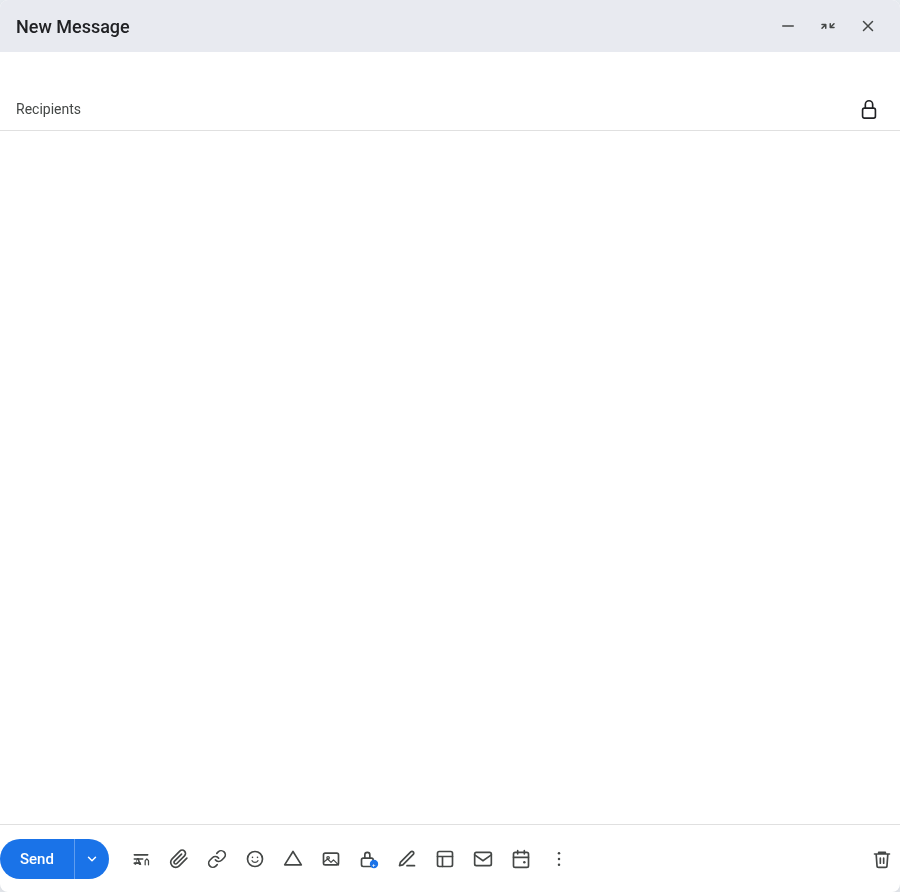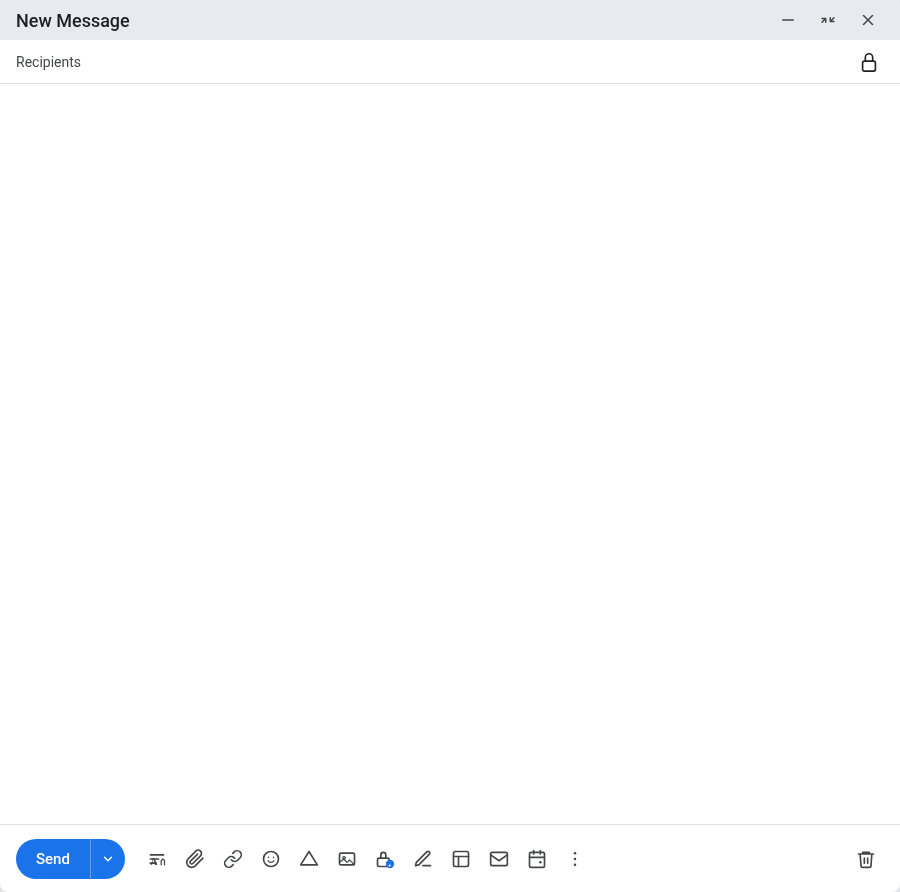--- a/index.html
+++ b/index.html
@@ -25,21 +25,21 @@
       border-radius: 8px;
       box-shadow: 0 4px 24px rgba(0,0,0,0.2);
       display: flex;
       flex-direction: column;
       overflow: hidden;
     }
 
     .title-bar {
       background: #e8eaf0;
       padding: 0 16px;
-      height: 40px;
+      height: 52px;
       display: flex;
       align-items: center;
       justify-content: space-between;
       flex-shrink: 0;
     }
 
     .title-bar-title {
       font-size: 18px;
       font-weight: 500;
       color: #202124;
@@ -66,20 +66,21 @@
       height: 32px;
     }
 
     .field-row {
       display: flex;
       align-items: center;
       padding: 8px 16px;
       height: 44px;
       border-bottom: 1px solid #e0e0e0;
       flex-shrink: 0;
+      margin-top: 35px;
     }
 
     .field-label {
       font-size: 14px;
       color: #444746;
       min-width: 80px;
       flex-shrink: 0;
     }
 
     .field-input {
@@ -118,21 +119,21 @@
       font-family: inherit;
       overflow-y: auto;
       cursor: text;
     }
 
     .toolbar {
       height: 68px;
       border-top: 1px solid #e0e0e0;
       display: flex;
       align-items: center;
-      padding: 0 16px;
+      padding: 0 0;
       gap: 2px;
       flex-shrink: 0;
     }
 
     .send-btn-group {
       display: flex;
       align-items: center;
       margin-right: 12px;
     }
 

